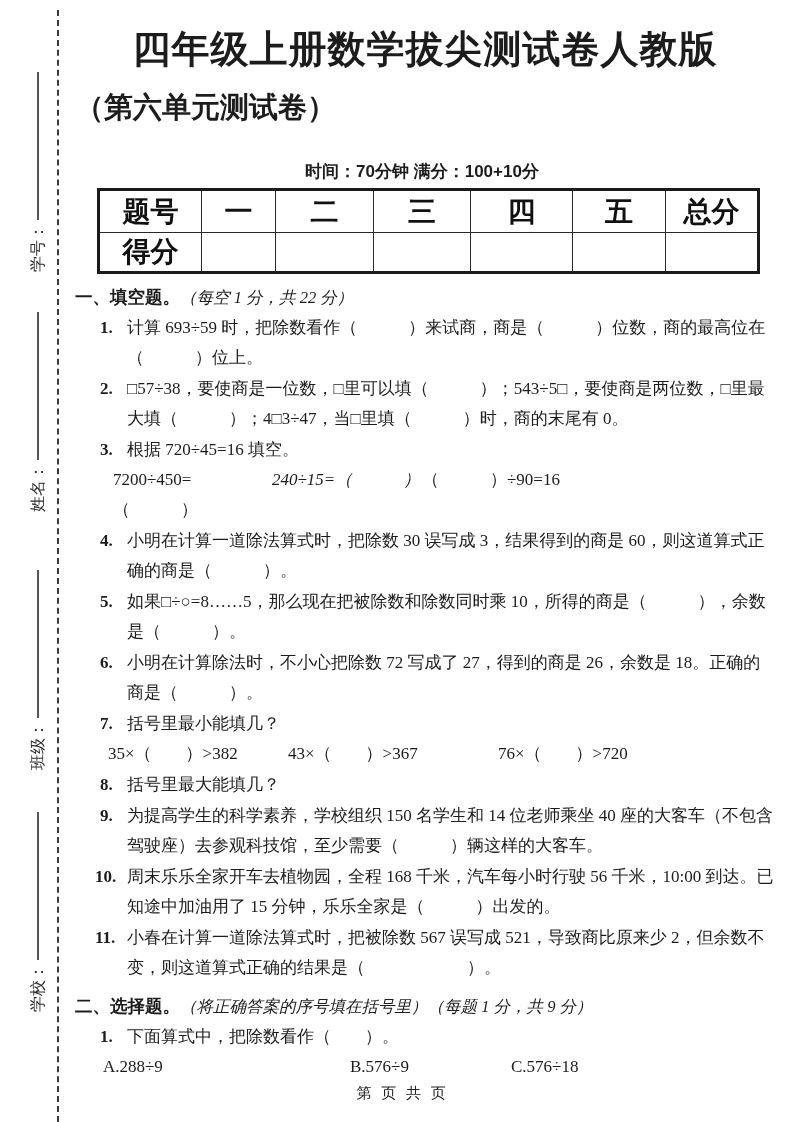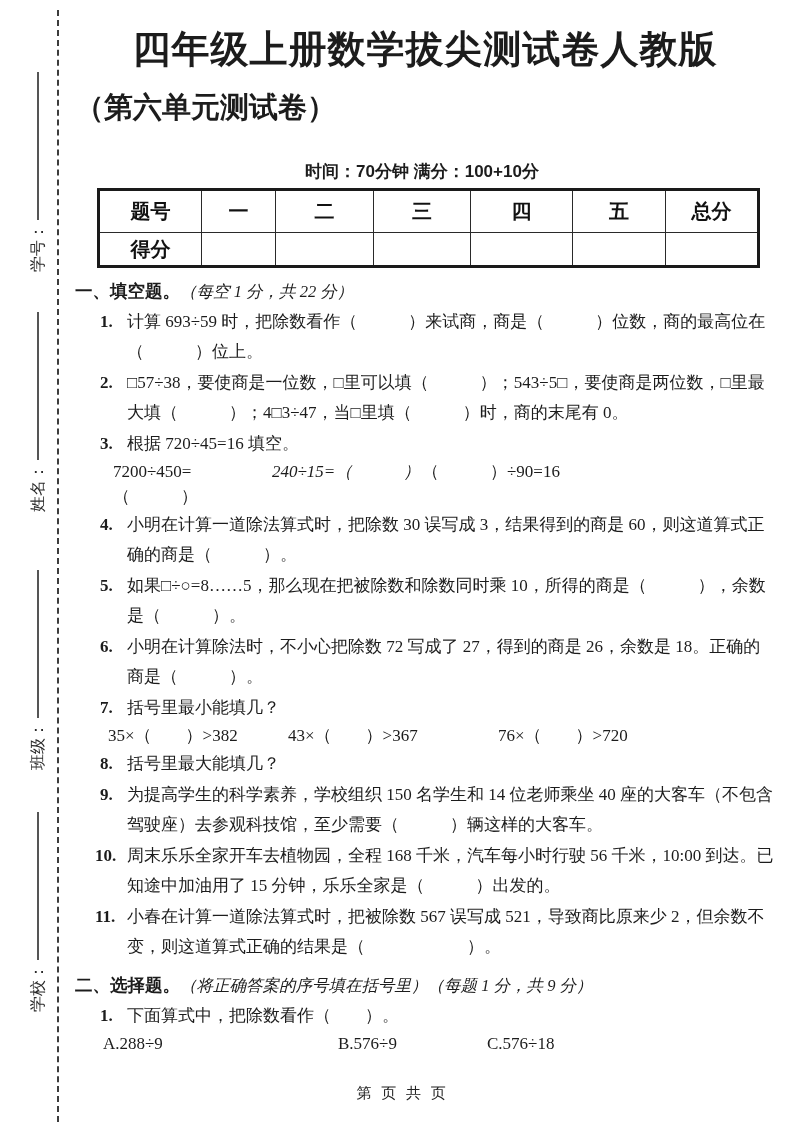--- a/index.html
+++ b/index.html
@@ -39,39 +39,39 @@
     font-size:17px; font-weight:700;
     font-family:"Liberation Sans","DejaVu Sans",sans-serif;
   }
   .score-table {
     margin-left:22px; margin-top:5px; width:660px;
     border-collapse:collapse; table-layout:fixed;
     border:3px solid #1a1a1a;
   }
   .score-table th, .score-table td {
     border:1.5px solid #2a2a2a; text-align:center;
-    font-size:20px; font-weight:700; color:#111;
+    font-size:28px; font-weight:700; color:#111;
   }
   .score-table thead tr { height:43px; }
   .score-table tbody tr { height:34px; }
 
   .sec-head { margin-top:9px; font-size:17.5px; line-height:28px; }
   .sec-title { font-weight:700; }
   .sec-note  { font-style:italic; font-size:16.5px; }
 
   .q { position:relative; padding-left:52px; font-size:17px; line-height:30px; margin-top:1px; }
   .q .num { position:absolute; left:25px; top:0; font-weight:700; }
   .q.wide .num { left:20px; }
 
-  .subrow { display:flex; font-size:17px; line-height:25px; }
+  .subrow { display:flex; font-size:17px; line-height:30px; }
   .row-q3  { padding-left:38px; }
   .row-q3 .p0 { width:159px; } .row-q3 .p1 { width:150px;font-style:italic; }
   .row-q78 { padding-left:33px; }
   .row-q78 .p0 { width:180px; } .row-q78 .p1 { width:210px; }
-  .row-opts { padding-left:28px; }
+  .row-opts { padding-left:28px;gap:12px; }
   .row-opts .p0 { width:235px; } .row-opts .p1 { width:149px; }
 
   .footer {
     position:absolute; top:1084px; left:0; width:100%;
     text-align:center; font-size:15px; letter-spacing:3px; color:#222;padding-left:12px;
   }
 </style>
 </head>
 <body>
 

